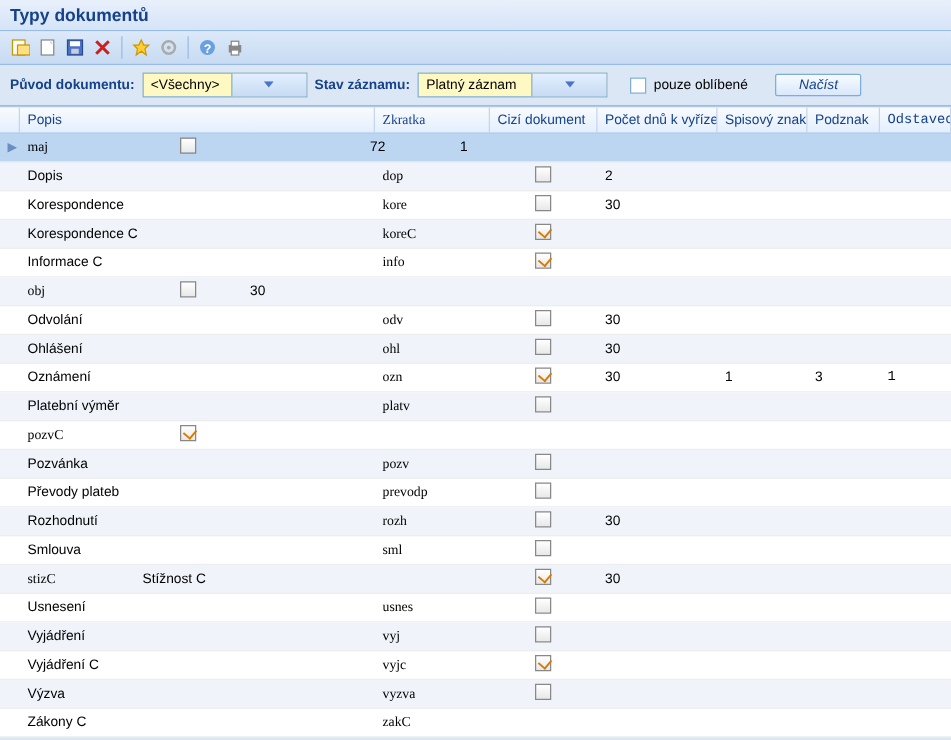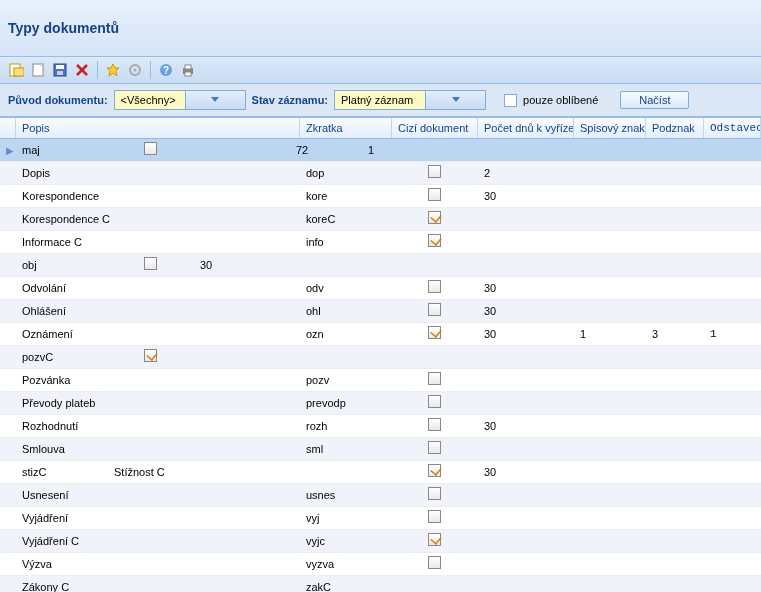--- a/index.html
+++ b/index.html
@@ -5,21 +5,21 @@
   * { box-sizing: border-box; }
   body {
     margin: 0;
     font-family: Tahoma, Arial, sans-serif;
     font-size: 11px;
     background: #dbe7f5;
     width: 761px;
   }
   .header {
     background: linear-gradient(to bottom, #e8f0fb 0%, #d5e4f7 100%);
-    padding: 20px 8px;
+    padding: 4px 8px;
     border-bottom: 1px solid #99bbe8;
   }
   .header-title {
     color: #15428b;
     font-weight: bold;
     font-size: 14px;
   }
   .toolbar {
     background: linear-gradient(to bottom, #dce9f9 0%, #c7dbf2 100%);
     border-bottom: 1px solid #99bbe8;
@@ -83,20 +83,21 @@
     vertical-align: middle;
   }
   .btn {
     background: linear-gradient(to bottom, #f7fbff, #d9e8fb);
     border: 1px solid #7eadd9;
     border-radius: 2px;
     padding: 2px 18px;
     color: #15428b;
     font-size: 11px;
     cursor: pointer;
+    font-style: italic;
   }
   .grid {
     border-top: 1px solid #99bbe8;
     background: #fff;
   }
   .grid-head {
     display: flex;
     background: linear-gradient(to bottom, #f9fbfd, #e3efff);
     border-bottom: 1px solid #99bbe8;
   }
@@ -118,21 +119,21 @@
   .row .cell {
     padding: 3px 6px;
     border-right: 1px solid transparent;
     overflow: hidden;
     white-space: nowrap;
     height: 22px;
     line-height: 16px;
   }
   .c-marker { width: 16px; text-align: center; padding: 3px 0; }
   .c-popis { width: 284px; }
-  .c-zkratka { width: 92px; }
+  .c-zkratka { width: 92px; font-family: Liberation Serif, serif; }
   .c-cizi { width: 86px; text-align: center; }
   .c-dnu { width: 96px; }
   .c-spis { width: 72px; }
   .c-podznak { width: 58px; }
   .c-odstavec { width: 57px; font-family: Liberation Mono, monospace; }
   .grid-chk {
     width: 13px; height: 13px;
     border: 1px solid #888;
     background: linear-gradient(to bottom, #fff, #e8e8e8);
     display: inline-block;
@@ -333,20 +334,30 @@
         <div class="cell c-popis">Oznámení</div>
         <div class="cell c-zkratka">ozn</div>
         <div class="cell c-cizi"><span class="grid-chk checked"></span></div>
         <div class="cell c-dnu">30</div>
         <div class="cell c-spis">1</div>
         <div class="cell c-podznak">3</div>
         <div class="cell c-odstavec">1</div>
       </div>
       <div class="row">
         <div class="cell c-marker"></div>
+        <div class="cell c-popis">Platební výměr</div>
+        <div class="cell c-zkratka">platv</div>
+        <div class="cell c-cizi"><span class="grid-chk"></span></div>
+        <div class="cell c-dnu"></div>
+        <div class="cell c-spis"></div>
+        <div class="cell c-podznak"></div>
+        <div class="cell c-odstavec"></div>
+      </div>
+      <div class="row">
+        <div class="cell c-marker"></div>
         <div class="cell c-zkratka">pozvC</div>
         <div class="cell c-cizi"><span class="grid-chk checked"></span></div>
         <div class="cell c-dnu"></div>
         <div class="cell c-spis"></div>
         <div class="cell c-podznak"></div>
         <div class="cell c-odstavec"></div>
       </div>
       <div class="row">
         <div class="cell c-marker"></div>
         <div class="cell c-popis">Pozvánka</div>

